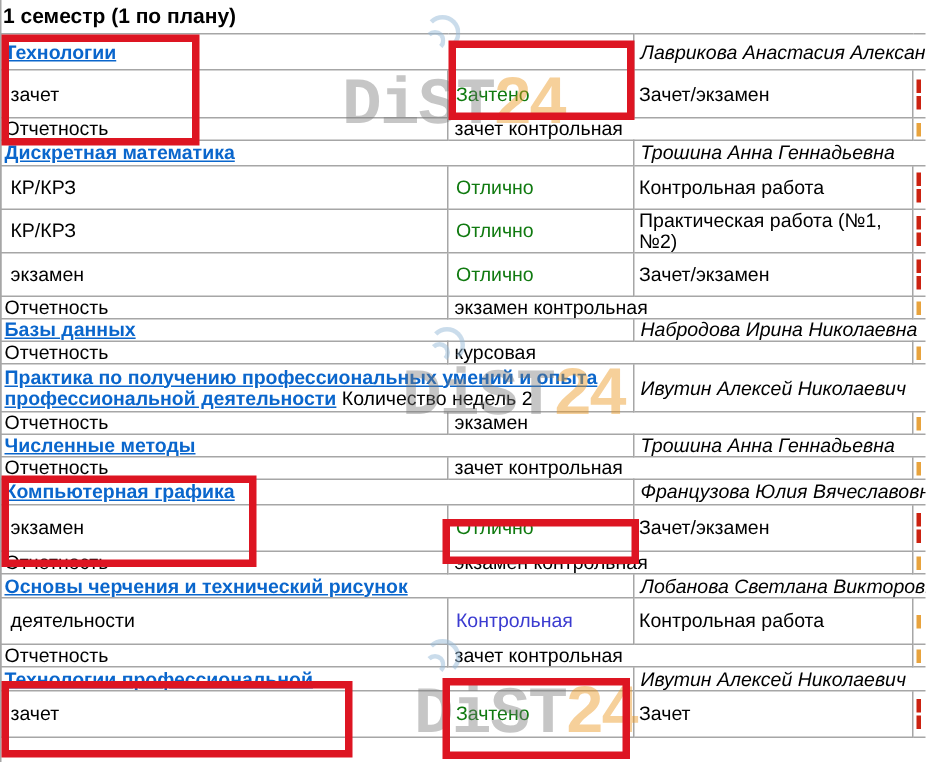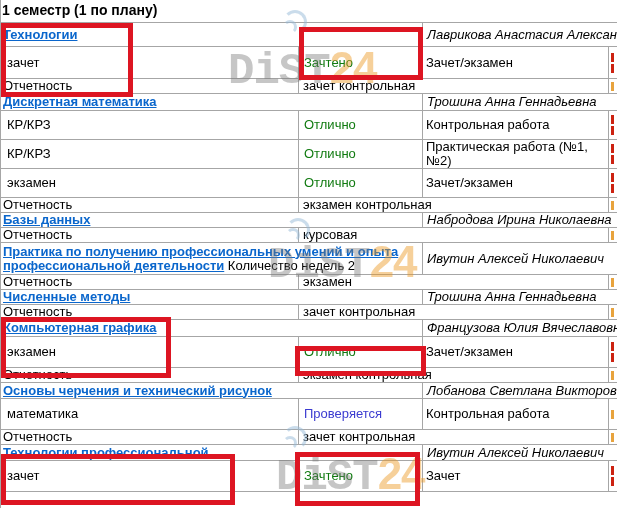--- a/index.html
+++ b/index.html
@@ -162,22 +162,22 @@
         <td class="c-rvalue" colspan="2">экзамен контрольная</td>
         <td class="c-clip">
           <span class="bar orange"></span>
         </td>
       </tr>
       <tr style="height: 16px;">
         <td class="c-subject" colspan="2"><a href="#" class="slink">Основы черчения и технический рисунок</a></td>
         <td class="c-teacher" colspan="2"><span class="teacher">Лобанова Светлана Викторовна</span></td>
       </tr>
       <tr style="height: 31px;">
-        <td class="c-glabel">математика</td>
-        <td class="c-value"><span class="val blue">Проверяется</span></td>
+        <td class="c-glabel">деятельности</td>
+        <td class="c-value"><span class="val blue">Контрольная</span></td>
         <td class="c-work">Контрольная работа</td>
         <td class="c-clip">
           <span class="bar orange"></span>
         </td>
       </tr>
       <tr style="height: 14px;">
         <td class="c-rlabel">Отчетность</td>
         <td class="c-rvalue" colspan="2">зачет контрольная</td>
         <td class="c-clip">
           <span class="bar orange"></span>

